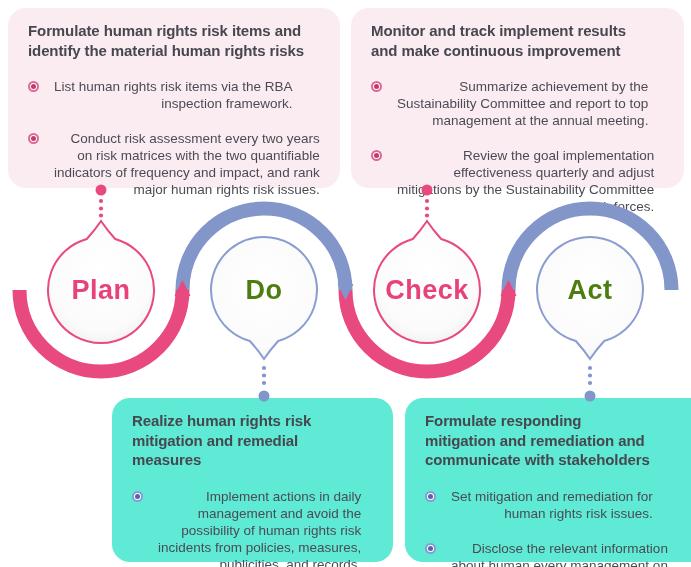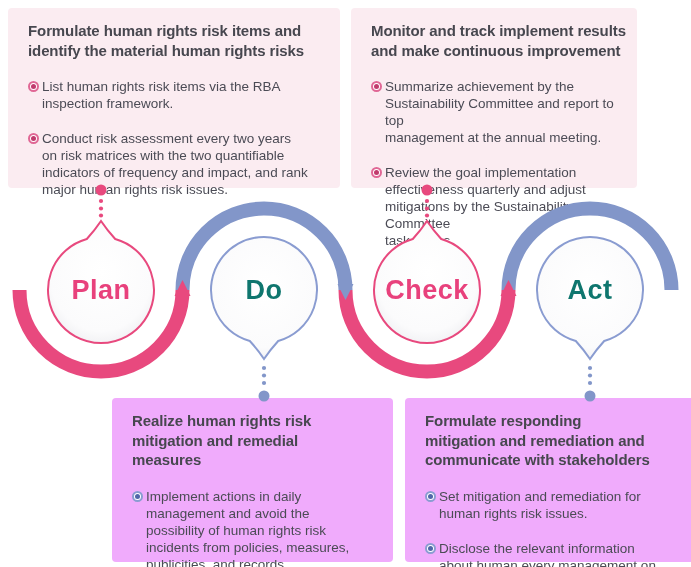--- a/index.html
+++ b/index.html
@@ -1,42 +1,42 @@
 <!DOCTYPE html>
 <html><head>
 <meta charset="utf-8">
 <style>
   html,body{margin:0;padding:0;background:#ffffff;}
   .stage{
     position:relative;width:691px;height:567px;overflow:hidden;background:#ffffff;
     font-family:"Liberation Sans","DejaVu Sans",sans-serif;
   }
-  .card{position:absolute;box-sizing:border-box;border-radius:4px;padding:13px 8px 0 20px;}
+  .card{position:absolute;box-sizing:border-box;border-radius:18px;padding:13px 8px 0 20px;}
   .card.pink{background:#fbecf1;}
-  .card.blue{background:#f0abfc;}
+  .card.blue{background:#5eead4;}
   .card h3{
     margin:0 0 5px 0;font-size:15px;font-weight:bold;line-height:1.3;
     color:#47474f;white-space:pre-line;letter-spacing:-0.1px;
   }
-  .bullet{display:flex;gap:3px;margin-top:18px;font-size:13.5px;line-height:1.26;color:#4b4b55;}
+  .bullet{display:flex;gap:15px;margin-top:18px;font-size:13.5px;line-height:1.26;color:#4b4b55;text-align:right;}
   .ico{flex:0 0 auto;position:relative;width:7px;height:7px;border-radius:50%;
        background:#ffffff;margin-top:3px;}
   .ico.p{border:2px solid #e06795;}
   .ico.b{border:2px solid #8a9cd1;}
   .ico i{position:absolute;left:1px;top:1px;width:5px;height:5px;border-radius:50%;display:block;}
   .ico.p i{background:#c03b6d;}
   .ico.b i{background:#5066a9;}
   .btxt{white-space:pre-line;}
   .overlay{position:absolute;left:0;top:0;pointer-events:none;}
   .blabel{
     position:absolute;width:120px;top:272px;height:36px;text-align:center;
     font-size:27px;font-weight:bold;letter-spacing:0.5px;line-height:36px;
   }
   .blabel.p{color:#e8417c;text-align:center;}
-  .blabel.b{color:#0f766e;}
+  .blabel.b{color:#4d7c0f;}
 </style>
 </head>
 <body>
 
 <div class="stage">
 
   <section class="card pink" style="left:8px;top:8px;width:332px;height:180px;">
     <h3>Formulate human rights risk items and
 identify the material human rights risks</h3>
     <div class="bullet">
@@ -50,21 +50,21 @@
       <span class="ico p">
           <i></i>
         </span>
       <span class="btxt">Conduct risk assessment every two years
 on risk matrices with the two quantifiable
 indicators of frequency and impact, and rank
 major human rights risk issues.</span>
     </div>
   </section>
 
-  <section class="card pink" style="left:351px;top:8px;width:286px;height:180px;">
+  <section class="card pink" style="left:351px;top:8px;width:333px;height:180px;">
     <h3>Monitor and track implement results
 and make continuous improvement</h3>
     <div class="bullet">
       <span class="ico p">
           <i></i>
         </span>
       <span class="btxt">Summarize achievement by the
 Sustainability Committee and report to top
 management at the annual meeting.</span>
     </div>

